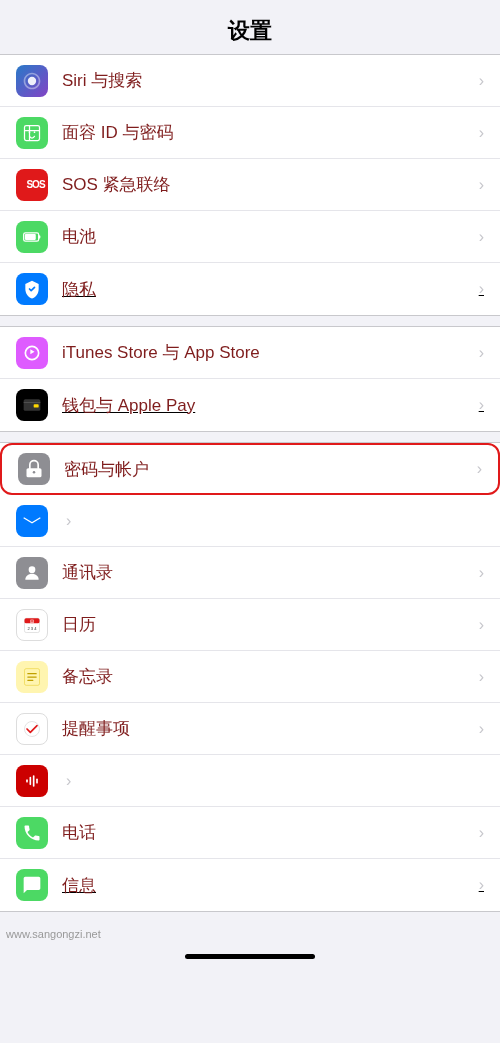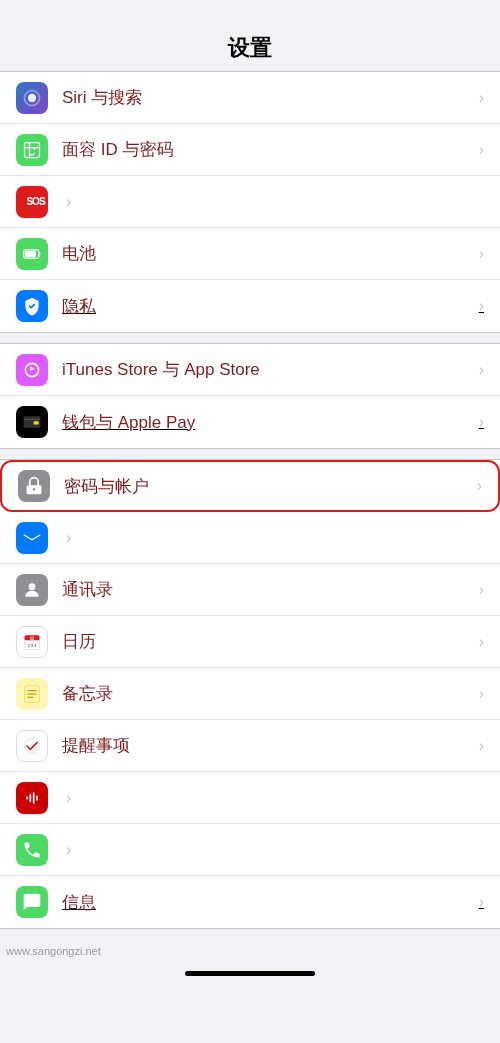--- a/index.html
+++ b/index.html
@@ -104,21 +104,21 @@
       width: 130px;
       height: 5px;
       background: #000;
       border-radius: 3px;
     }
   </style>
 </head>
 <body>
 
 <div style="background:#f2f2f7; padding: 16px 0 8px; text-align:center;">
-  <h1 style="font-size:22px; font-weight:600; color:#000;margin-top:17px;">设置</h1>
+  <h1 style="font-size:22px; font-weight:600; color:#000;">设置</h1>
 </div>
 
 <div class="settings-group">
 
   <div class="settings-item">
     <div class="item-icon icon-siri">
       <svg class="icon-svg" viewBox="0 0 24 24" fill="white">
         <circle cx="12" cy="12" r="5" fill="white" opacity="0.9"></circle>
         <path d="M12 2C6.48 2 2 6.48 2 12s4.48 10 10 10 10-4.48 10-10S17.52 2 12 2zm0 18c-4.41 0-8-3.59-8-8s3.59-8 8-8 8 3.59 8 8-3.59 8-8 8z" fill="white" opacity="0.4"></path>
       </svg>
@@ -137,20 +137,21 @@
       </svg>
     </div>
     <span class="item-label">面容 ID 与密码</span>
     <span class="item-chevron">›</span>
   </div>
 
   <div class="settings-item">
     <div class="item-icon icon-sos">
       <span class="icon-text" style="font-size:10px; letter-spacing:-1px;">SOS</span>
     </div>
+    <span class="item-label">SOS 紧急联络</span>
     <span class="item-chevron">›</span>
   </div>
 
   <div class="settings-item">
     <div class="item-icon icon-battery">
       <svg class="icon-svg" viewBox="0 0 24 24" fill="none">
         <rect x="2" y="7" width="18" height="10" rx="2" stroke="white" stroke-width="1.5"></rect>
         <rect x="20" y="10" width="2" height="4" rx="1" fill="white"></rect>
         <rect x="3.5" y="8.5" width="13" height="7" rx="1" fill="white"></rect>
       </svg>
@@ -281,20 +282,21 @@
     </div>
     <span class="item-chevron">›</span>
   </div>
 
   <div class="settings-item">
     <div class="item-icon icon-phone">
       <svg class="icon-svg" viewBox="0 0 24 24" fill="white">
         <path d="M6.6 10.8c1.4 2.8 3.8 5.1 6.6 6.6l2.2-2.2c.3-.3.7-.4 1-.2 1.1.4 2.3.6 3.6.6.6 0 1 .4 1 1V20c0 .6-.4 1-1 1-9.4 0-17-7.6-17-17 0-.6.4-1 1-1h3.5c.6 0 1 .4 1 1 0 1.25.2 2.45.6 3.6.1.3 0 .7-.2 1L6.6 10.8z" fill="white"></path>
       </svg>
     </div>
+    <span class="item-label">电话</span>
     <span class="item-chevron">›</span>
   </div>
 
   <div class="settings-item">
     <div class="item-icon icon-messages">
       <svg class="icon-svg" viewBox="0 0 24 24" fill="white">
         <path d="M20 2H4c-1.1 0-2 .9-2 2v18l4-4h14c1.1 0 2-.9 2-2V4c0-1.1-.9-2-2-2z" fill="white"></path>
       </svg>
     </div>
     <span class="item-label">信息</span>

